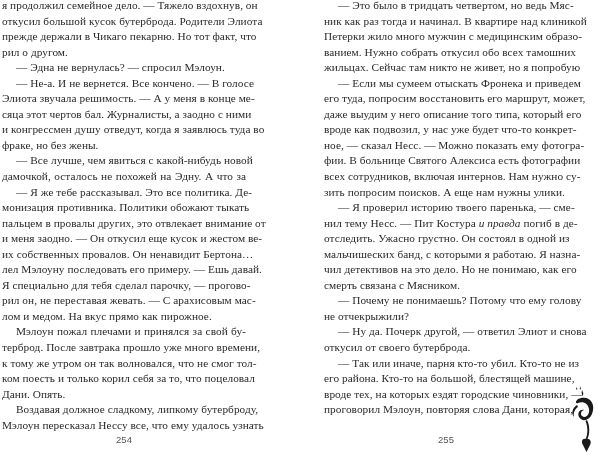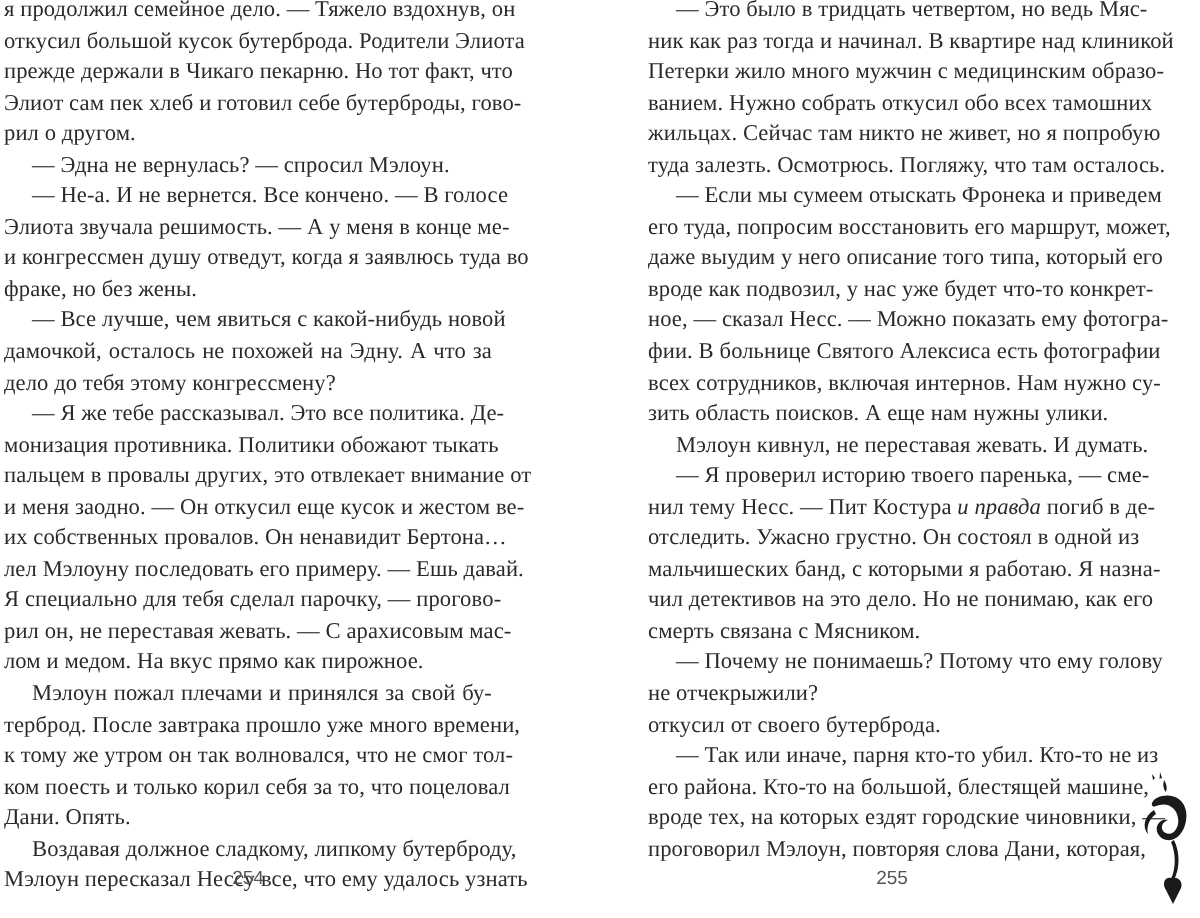--- a/index.html
+++ b/index.html
@@ -75,30 +75,29 @@
 </head>
 <body>
 
 <div class="spread">
 
   <div class="page left">
     <div class="lines" id="left-lines">
         <span class="line first-top">я продолжил семейное дело. — Тяжело вздохнув, он</span>
         <span class="line">откусил большой кусок бутерброда. Родители Элиота</span>
         <span class="line">прежде держали в Чикаго пекарню. Но тот факт, что</span>
-        <span class="line">Элиот сам пек хлеб и готовил себе бутерброды, гово-</span>
         <span class="line last">рил о другом.</span>
         <span class="line indent last">— Эдна не вернулась? — спросил Мэлоун.</span>
         <span class="line indent">— Не-а. И не вернется. Все кончено. — В голосе</span>
         <span class="line">Элиота звучала решимость. — А у меня в конце ме-</span>
+        <span class="line">сяца этот чертов бал. Журналисты, а заодно с ними</span>
         <span class="line">и конгрессмен душу отведут, когда я заявлюсь туда во</span>
         <span class="line last">фраке, но без жены.</span>
         <span class="line indent">— Все лучше, чем явиться с какой-нибудь новой</span>
         <span class="line">дамочкой, осталось не похожей на Эдну. А что за</span>
-        <span class="line last">дело до тебя этому конгрессмену?</span>
         <span class="line indent">— Я же тебе рассказывал. Это все политика. Де-</span>
         <span class="line">монизация противника. Политики обожают тыкать</span>
         <span class="line">пальцем в провалы других, это отвлекает внимание от</span>
         <span class="line">и меня заодно. — Он откусил еще кусок и жестом ве-</span>
         <span class="line">их собственных провалов. Он ненавидит Бертона…</span>
         <span class="line">лел Мэлоуну последовать его примеру. — Ешь давай.</span>
         <span class="line">Я специально для тебя сделал парочку, — проговo-</span>
         <span class="line">рил он, не переставая жевать. — С арахисовым мас-</span>
         <span class="line last">лом и медом. На вкус прямо как пирожное.</span>
         <span class="line indent">Мэлоун пожал плечами и принялся за свой бу-</span>
@@ -112,38 +111,37 @@
     <div class="folio">254</div>
   </div>
 
   <div class="page right">
     <div class="lines" id="right-lines">
         <span class="line indent first-top">— Это было в тридцать четвертом, но ведь Мяс-</span>
         <span class="line">ник как раз тогда и начинал. В квартире над клиникой</span>
         <span class="line">Петерки жило много мужчин с медицинским образо-</span>
         <span class="line">ванием. Нужно собрать откусил обо всех тамошних</span>
         <span class="line">жильцах. Сейчас там никто не живет, но я попробую</span>
-        <span class="line last">туда залезть. Осмотрюсь. Погляжу, что там осталось.</span>
         <span class="line indent">— Если мы сумеем отыскать Фронека и приведем</span>
         <span class="line">его туда, попросим восстановить его маршрут, может,</span>
         <span class="line">даже выудим у него описание того типа, который его</span>
         <span class="line">вроде как подвозил, у нас уже будет что-то конкрет-</span>
         <span class="line">ное, — сказал Несс. — Можно показать ему фотогра-</span>
         <span class="line">фии. В больнице Святого Алексиса есть фотографии</span>
         <span class="line">всех сотрудников, включая интернов. Нам нужно су-</span>
-        <span class="line last">зить область поисков. А еще нам нужны улики.</span>
-        <span class="line indent last">Мэлоун кивнул, не переставая жевать. И думать.</span>
+        <span class="line last">зить попросим поисков. А еще нам нужны улики.</span>
         <span class="line indent">— Я проверил историю твоего паренька, — сме-</span>
         <span class="line"><span>нил тему Несс. — Пит Костура </span><i>и правда</i><span> погиб в де-</span></span>
         <span class="line">отследить. Ужасно грустно. Он состоял в одной из</span>
         <span class="line">мальчишеских банд, с которыми я работаю. Я назна-</span>
         <span class="line">чил детективов на это дело. Но не понимаю, как его</span>
         <span class="line last">смерть связана с Мясником.</span>
         <span class="line indent">— Почему не понимаешь? Потому что ему голову</span>
         <span class="line last">не отчекрыжили?</span>
+        <span class="line indent">— Ну да. Почерк другой, — ответил Элиот и снова</span>
         <span class="line last">откусил от своего бутерброда.</span>
         <span class="line indent">— Так или иначе, парня кто-то убил. Кто-то не из</span>
         <span class="line">его района. Кто-то на большой, блестящей машине,</span>
         <span class="line">вроде тех, на которых ездят городские чиновники, —</span>
         <span class="line">проговорил Мэлоун, повторяя слова Дани, которая,</span>
       </div>
     <div class="folio">255</div>
   </div>
 
   <svg class="ornament" viewBox="0 0 30 72">

